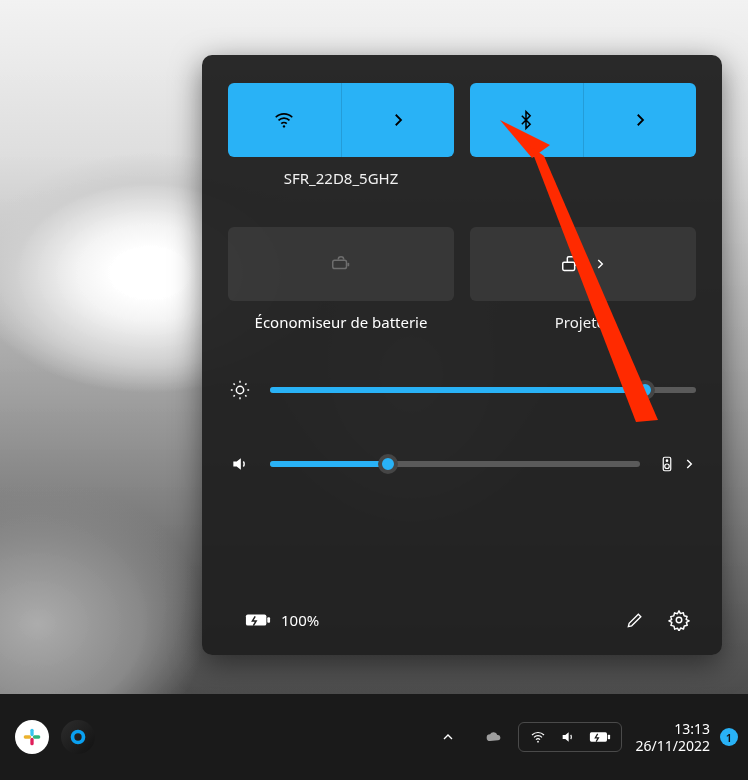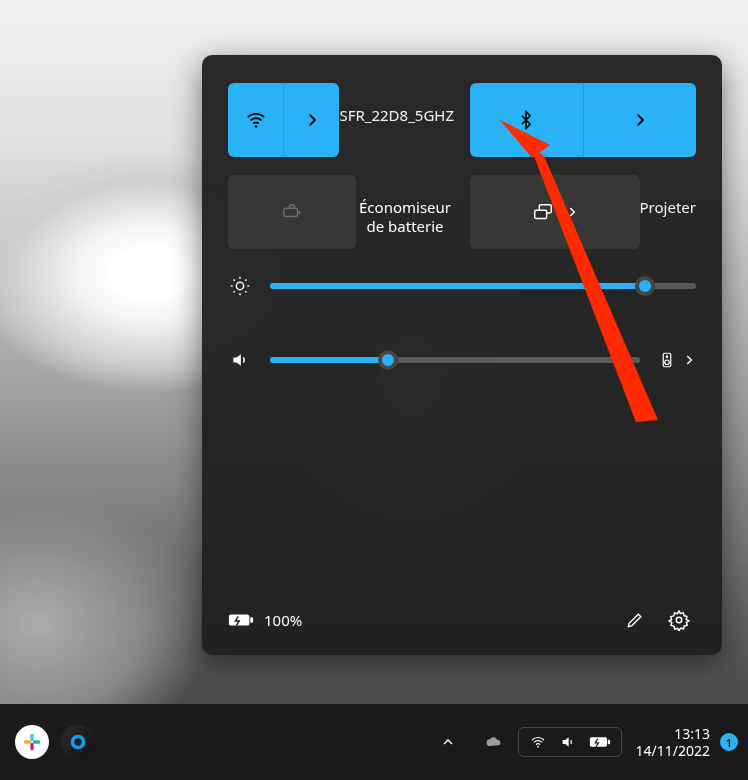--- a/index.html
+++ b/index.html
@@ -4,47 +4,47 @@
 <style>
   html,body{margin:0;padding:0;width:748px;height:780px;overflow:hidden;font-family:"Segoe UI",system-ui,sans-serif;background:#000;}
   .wallpaper{position:absolute;inset:0;background:
     radial-gradient(ellipse 300px 200px at 20% 35%, #ffffff 0%, #e8e8e8 25%, #c8c8c8 45%, transparent 60%),
     radial-gradient(ellipse 250px 300px at 55% 48%, #d8d8d8 0%, #b8b8b8 30%, transparent 55%),
     radial-gradient(ellipse 260px 220px at 5% 80%, #a8a8a8 0%, #888888 40%, transparent 65%),
     linear-gradient(180deg,#e8e8e8 0%,#d5d5d5 20%,#9e9e9e 50%,#616161 80%,#3e3e3e 100%);
     filter:contrast(1.1);}
   .panel{position:absolute;left:202px;top:55px;width:520px;height:600px;background:rgba(32,32,32,.96);border-radius:10px;box-shadow:0 8px 30px rgba(0,0,0,.5);padding:28px 26px 0 26px;box-sizing:border-box;color:#fff;}
   .tile-row{display:flex;gap:16px;margin-bottom:14px;}
-  .tile-col{flex:1;display:flex;flex-direction:row;align-items:center;}
+  .tile-col{flex:1;display:flex;flex-direction:column;align-items:center;}
   .tile{width:100%;height:74px;border-radius:6px;display:flex;align-items:center;justify-content:center;position:relative;cursor:pointer;background:rgba(255,255,255,.08);}
   .tile.on{background:#29b2f6;}
   .tile.split{justify-content:stretch;}
   .tile.split .half{flex:1;display:flex;align-items:center;justify-content:center;height:100%;}
   .tile.split .half+.half{border-left:1px solid rgba(0,0,0,.12);}
   .tile:not(.on) .half+.half{border-left:1px solid rgba(255,255,255,.08);}
   .tile svg{display:block;}
   .tile.on svg{color:#000;}
   .tile:not(.on) svg{color:#fff;}
   .tile.dim svg{color:#6e6e6e;}
   .tile-label{font-size:15px;margin-top:12px;text-align:center;line-height:1.25;min-height:40px;color:#f2f2f2;}
   .tile-label.dim{color:#ffffff;}
   .slider-row{display:flex;align-items:center;gap:18px;margin-top:26px;}
   .slider-row.vol{margin-top:52px;}
   .slider-icon{width:24px;display:flex;justify-content:center;color:#fff;}
   .track{position:relative;flex:1;height:6px;background:#5a5a5a;border-radius:3px;}
   .fill{position:absolute;left:0;top:0;bottom:0;background:#29b2f6;border-radius:3px;}
   .thumb{position:absolute;top:50%;width:20px;height:20px;border-radius:50%;background:#29b2f6;border:4px solid #454545;transform:translate(-50%,-50%);box-sizing:border-box;}
   .vol-extra{display:flex;align-items:center;gap:6px;color:#fff;}
-  .panel-footer{position:absolute;left:26px;right:26px;bottom:18px;display:flex;align-items:center;gap:10px;color:#fff;font-size:15px;}
+  .panel-footer{position:absolute;left:43px;right:26px;bottom:18px;display:flex;align-items:center;gap:10px;color:#fff;font-size:15px;}
   .panel-footer .spacer{flex:1;}
   .footer-btn{width:34px;height:34px;display:flex;align-items:center;justify-content:center;border-radius:4px;cursor:pointer;}
   
   .arrow{position:absolute;left:480px;top:100px;pointer-events:none;}
   
-  .taskbar{position:absolute;left:0;bottom:0;right:0;height:76px;background:#1a1a1a;display:flex;align-items:center;padding:0 10px;color:#fff;font-size:14px;margin-top:8px;}
+  .taskbar{position:absolute;left:0;bottom:0;right:0;height:86px;background:#1a1a1a;display:flex;align-items:center;padding:0 10px;color:#fff;font-size:14px;margin-top:8px;}
   .tb-icon{width:44px;height:44px;display:flex;align-items:center;justify-content:center;border-radius:6px;cursor:pointer;}
   .tb-group{display:flex;align-items:center;gap:2px;}
   .tb-right{margin-left:auto;display:flex;align-items:center;gap:2px;}
   .tray-bubble{padding:6px 10px;border:1px solid #4a4a4a;border-radius:6px;display:flex;gap:12px;align-items:center;}
   .clock{text-align:right;line-height:1.25;margin:0 8px 0 12px;}
   .notif-dot{width:18px;height:18px;border-radius:50%;background:#29b2f6;display:flex;align-items:center;justify-content:center;font-size:11px;color:#111;font-weight:600;}
   .app-slack{width:34px;height:34px;border-radius:50%;background:#fff;display:flex;align-items:center;justify-content:center;}
   .app-settings{width:34px;height:34px;border-radius:50%;background:linear-gradient(135deg,#2d2d2d,#111);display:flex;align-items:center;justify-content:center;}
   .partial-circle{position:absolute;left:-14px;bottom:16px;width:28px;height:28px;border-radius:50%;background:#f7b500;}
 </style>
@@ -224,19 +224,19 @@
           <path d="M16 9c1.3 1.3 1.3 4.7 0 6"></path>
         </svg>
       <svg width="22" height="14" viewBox="0 0 28 18" fill="none" stroke="currentColor" stroke-width="1.5">
           <rect x="1" y="3" width="22" height="12" rx="2" fill="currentColor" stroke="none"></rect>
           <rect x="24" y="6" width="3" height="6" rx="1" fill="currentColor" stroke="none"></rect>
           <path d="M11 5l-3 5h4l-3 5" stroke="#1a1a1a" stroke-width="1.6" fill="none"></path>
         </svg>
     </div>
     <div class="clock">
       <div>13:13</div>
-      <div>14/11/2022</div>
+      <div>26/11/2022</div>
     </div>
     <div class="notif-dot">
       <span>1</span>
     </div>
   </div>
 </div>
 
 </body></html>

